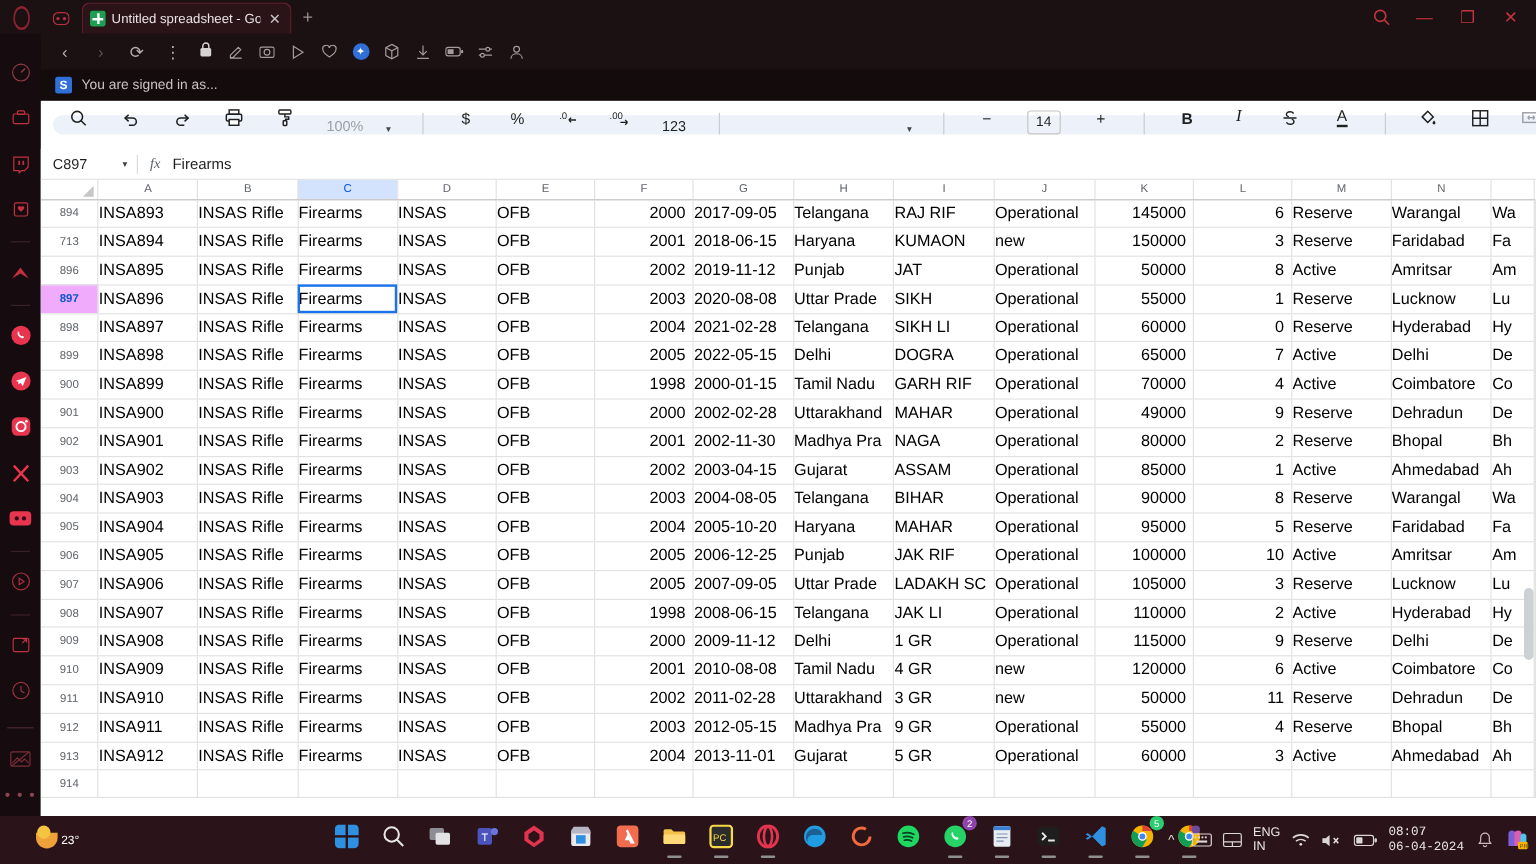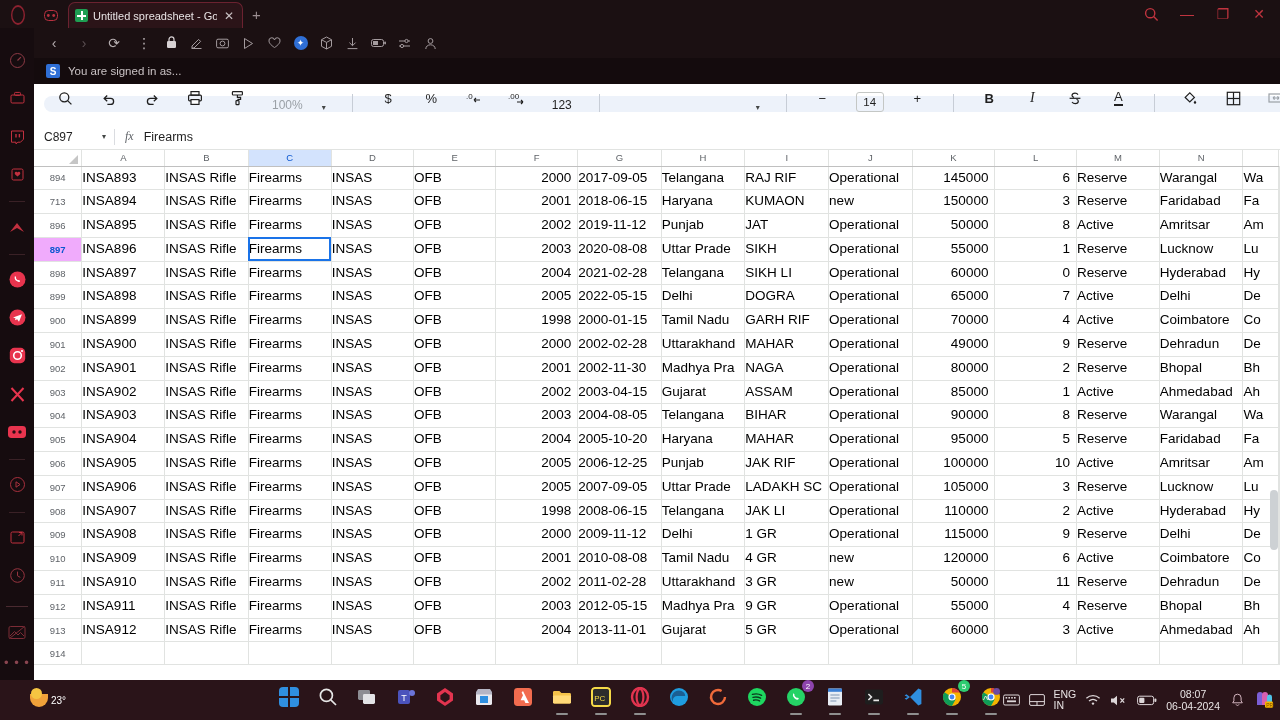--- a/index.html
+++ b/index.html
@@ -251,21 +251,21 @@
     border-radius: 6px; background: #8e44ad; color: #fff; font-size: 8px;
     display: flex; align-items: center; justify-content: center; padding: 0 2px;
   }
   .badge.green { background: #2ecc71; }
   .tray {
     position: absolute; right: 6px; display: flex; align-items: center; gap: 9px;
     color: #e8e3e4; font-size: 11px;
   }
   .tray-ico { display: flex; align-items: center; justify-content: center; min-width: 16px; }
   .lang { text-align: left; line-height: 11px; font-size: 10.5px; }
-  .clock { text-align: center; line-height: 12px; font-size: 10.5px; }
+  .clock { line-height: 12px; font-size: 10.5px; font-family: Liberation Mono, monospace; }
 </style>
 </head>
 <body>
 
 <div id="app">
 
   <div class="browser-chrome">
 
     <div class="tabstrip">
       <div class="opera-logo"></div>

